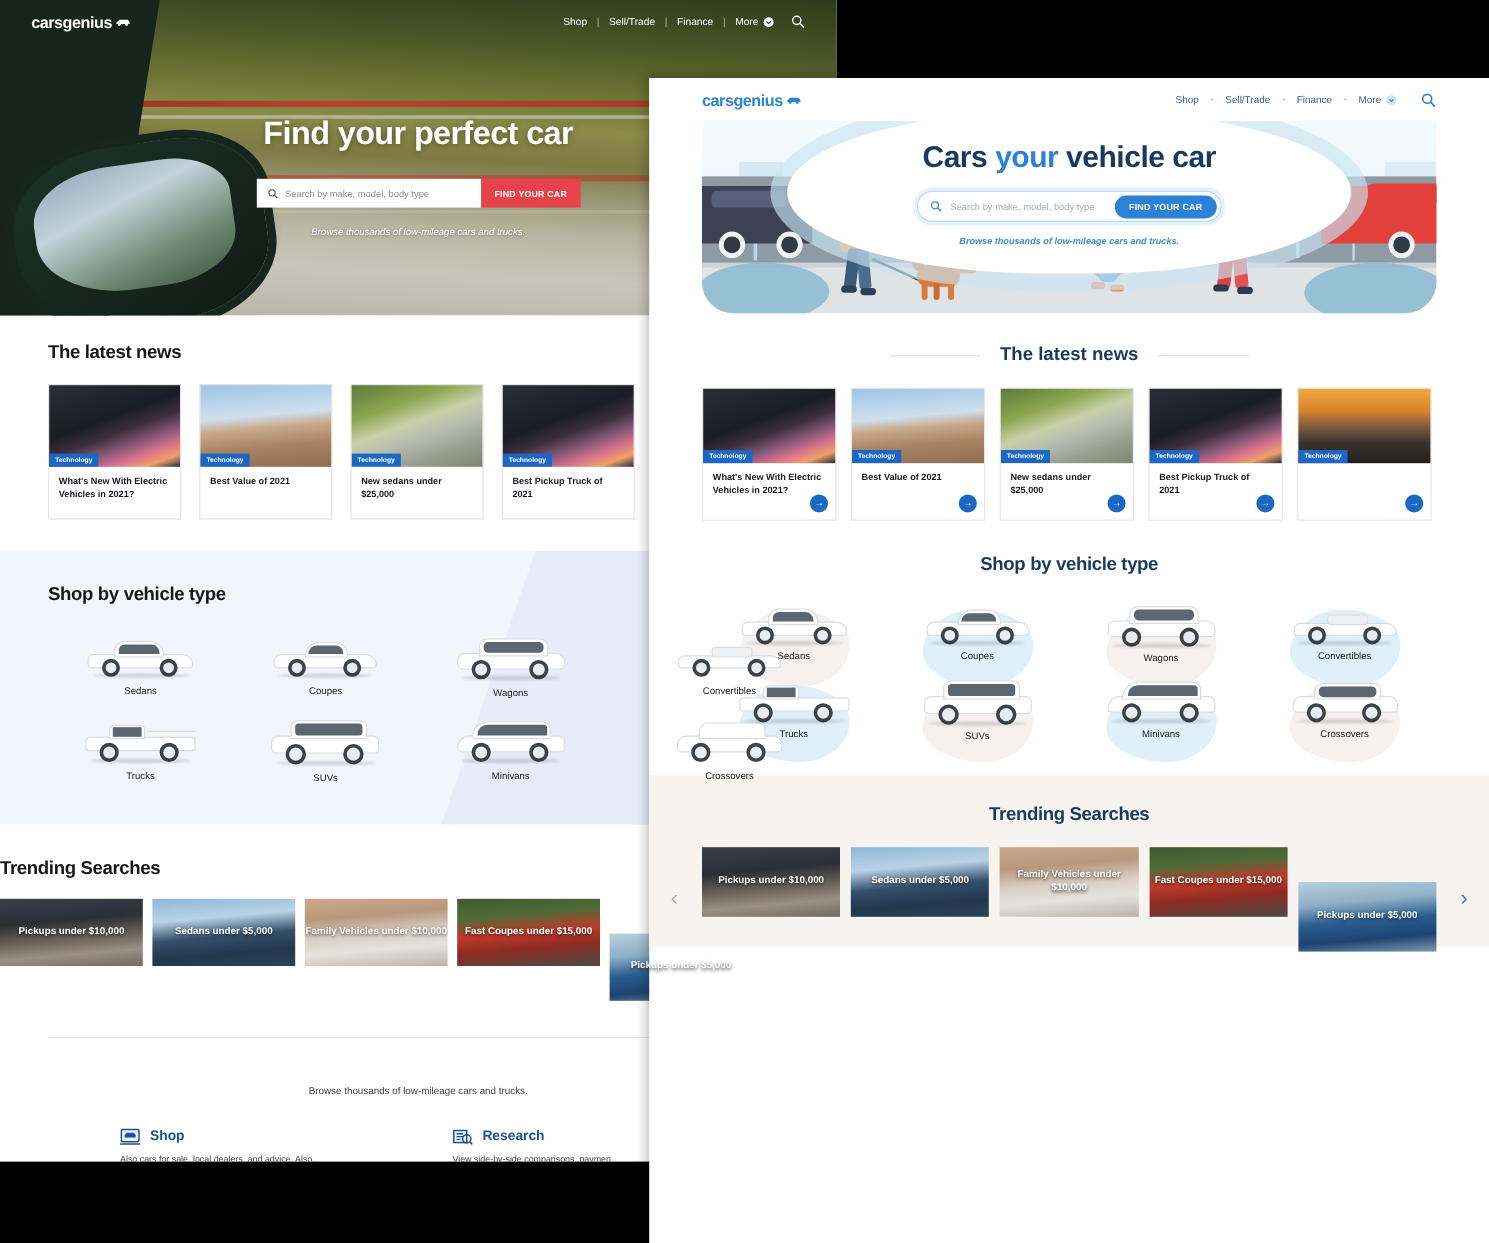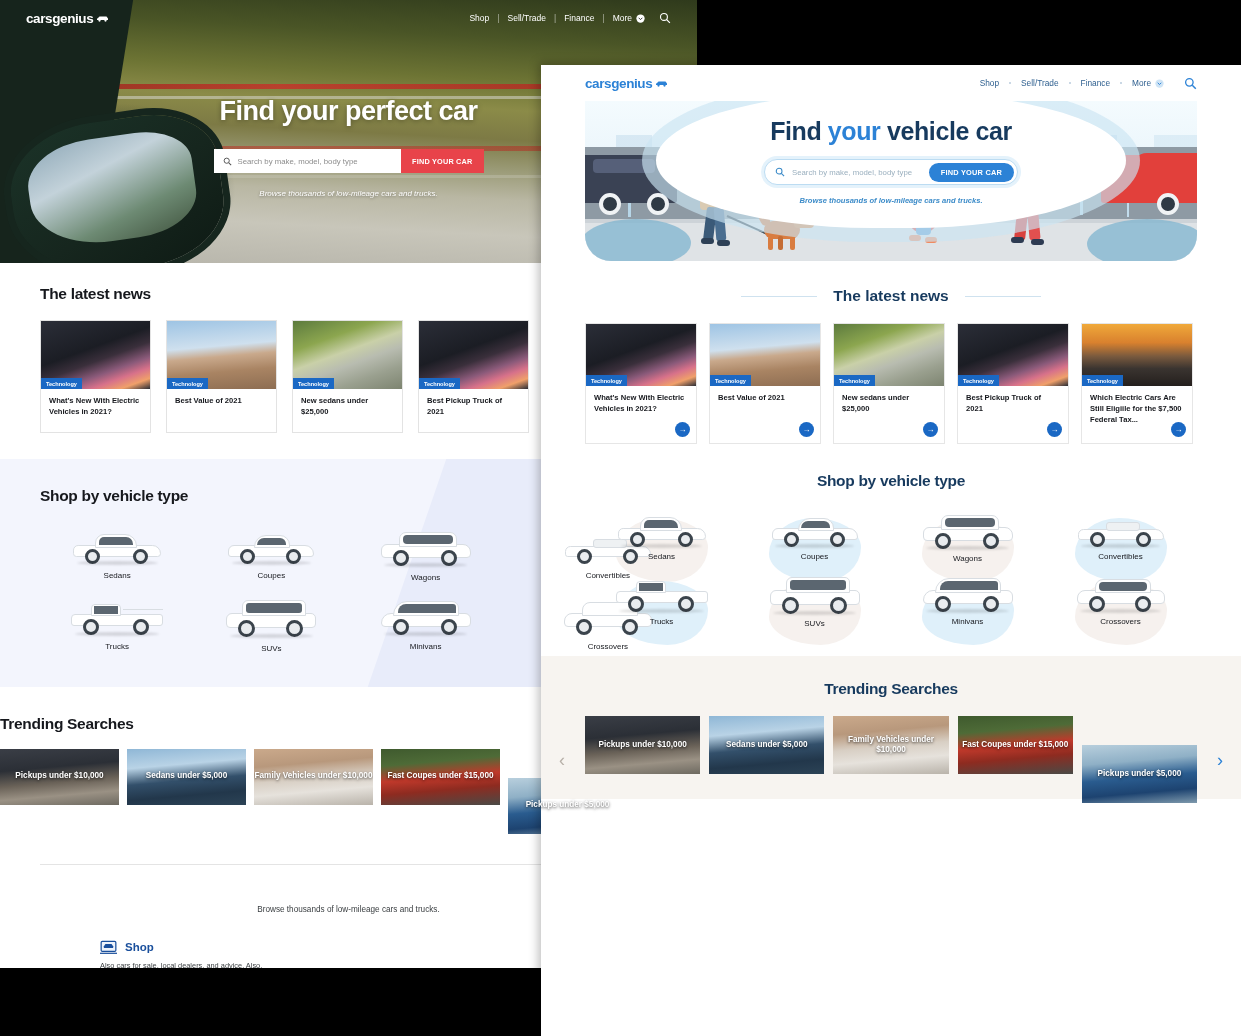--- a/index.html
+++ b/index.html
@@ -384,20 +384,32 @@
           <div class="l-way-head">
             <svg width="17" height="15" viewBox="0 0 22 19">
               <rect x="1.5" y="1.5" width="19" height="13" rx="1.5" stroke="#1a4f9c" stroke-width="1.6" fill="#eef3fb"></rect>
               <path d="M5 10h12v-2l-2-3H7L5 8z" fill="#1a4f9c"></path>
                 <path d="M0 17h22" stroke="#1a4f9c" stroke-width="1.6"></path>
             </svg>
             <b>Shop</b>
           </div>
           <div class="l-way-desc">Also cars for sale, local dealers, and advice. Also,</div>
         </div>
+        <div class="l-way">
+          <div class="l-way-head">
+            <svg width="17" height="15" viewBox="0 0 22 19">
+              <rect x="1.5" y="2.5" width="14" height="13" stroke="#1a4f9c" stroke-width="1.6" fill="#eef3fb"></rect>
+              <path d="M4.5 6h7M4.5 9h7M4.5 12h4" stroke="#1a4f9c" stroke-width="1.4"></path>
+              <circle cx="15.5" cy="11.5" r="4.5" stroke="#1a4f9c" stroke-width="1.6" fill="none"></circle>
+                <path d="M18.8 14.8L21.5 17.5" stroke="#1a4f9c" stroke-width="1.8"></path>
+            </svg>
+            <b>Research</b>
+          </div>
+          <div class="l-way-desc">View side-by-side comparisons, paymen</div>
+        </div>
       </div>
     </div>
   </div>
 
   <div id="right-page">
 
     <div class="r-nav">
       <div class="r-logo">
         <span>carsgenius</span>
         <svg width="13" height="9" viewBox="0 0 26 14">
@@ -505,21 +517,21 @@
         <div style="position:absolute;left:-4px;top:40px;width:14px;height:10px;border-radius:2px;background:#cfe3ef;transform:rotate(-12deg)"></div>
       </div>
       <div style="position:absolute;right:146px;bottom:96px;width:10px;height:13px;border-radius:50% 50% 50% 50%/60% 60% 100% 100%;background:#e2403b"></div>
 
       <div class="r-cloudL"></div>
       <div class="r-cloudR"></div>
 
       <div class="r-bubble"></div>
       <div class="r-heroinner">
         <div class="r-h1">
-          <span>Find </span><em>your</em><span> vehicle car</span>
+          <span>Cars </span><em>your</em><span> vehicle car</span>
         </div>
         <div class="r-sbar">
           <svg width="10" height="10" viewBox="0 0 16 16">
             <circle cx="6.6" cy="6.6" r="4.6" stroke="#3d8cc9" stroke-width="1.7" fill="none"></circle>
               <path d="M10.2 10.2L14.5 14.5" stroke="#3d8cc9" stroke-width="1.9"></path>
           </svg>
           <span class="ph">Search by make, model, body type</span>
           <span class="r-sbtn">FIND YOUR CAR</span>
         </div>
         <div class="r-sub">Browse thousands of low-mileage cars and trucks.</div>
@@ -558,21 +570,20 @@
           <div class="r-nimg ph-dash">
               <div class="r-tag">Technology</div>
             </div>
           <div class="r-ntitle">Best Pickup Truck of 2021</div>
           <div class="r-narrow">→</div>
         </div>
         <div class="r-ncard">
           <div class="r-nimg ph-sunset">
               <div class="r-tag">Technology</div>
             </div>
-          <div class="r-ntitle">Which Electric Cars Are Still Eligiile for the $7,500 Federal Tax...</div>
           <div class="r-narrow">→</div>
         </div>
       </div>
     </div>
 
     <div class="r-vt">
       <h2 class="r-sec-title">Shop by vehicle type</h2>
       <div class="r-vgrid">
 
         <div class="r-vitem">

